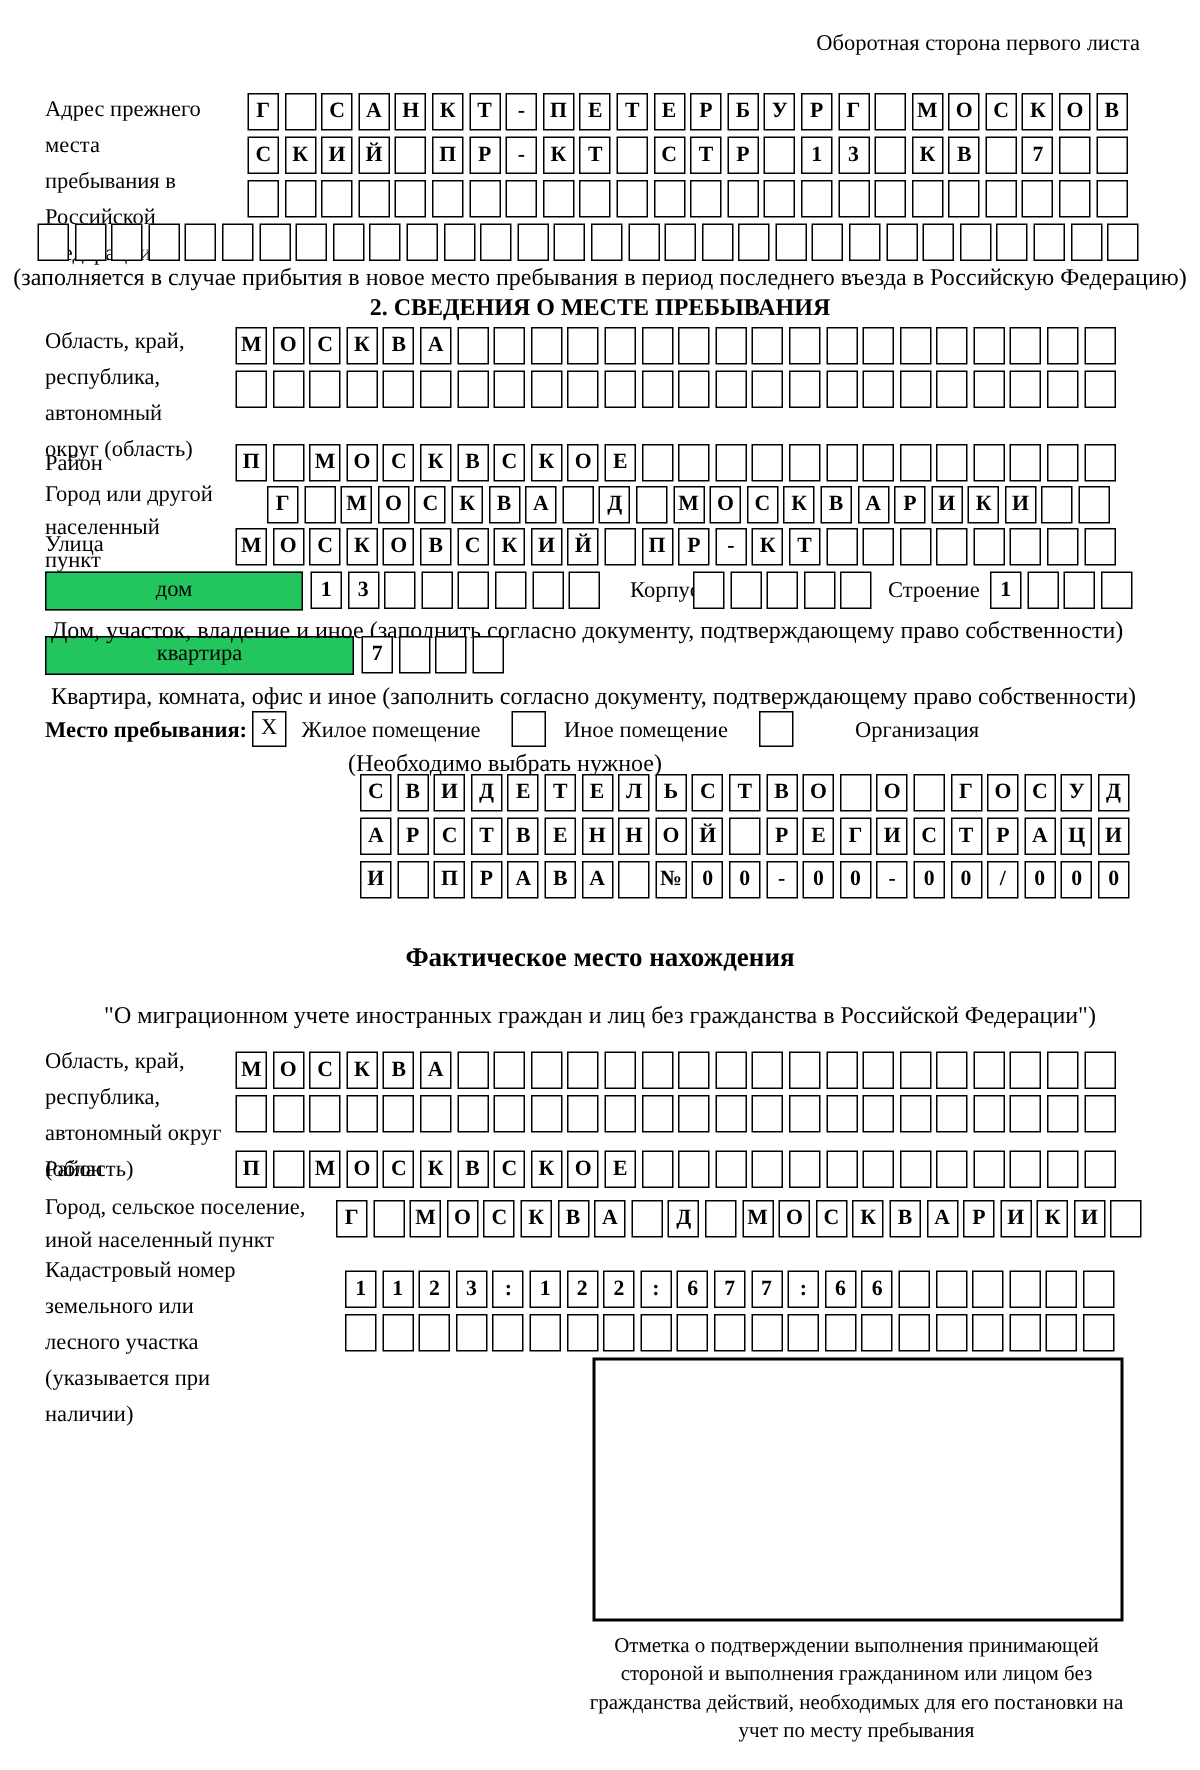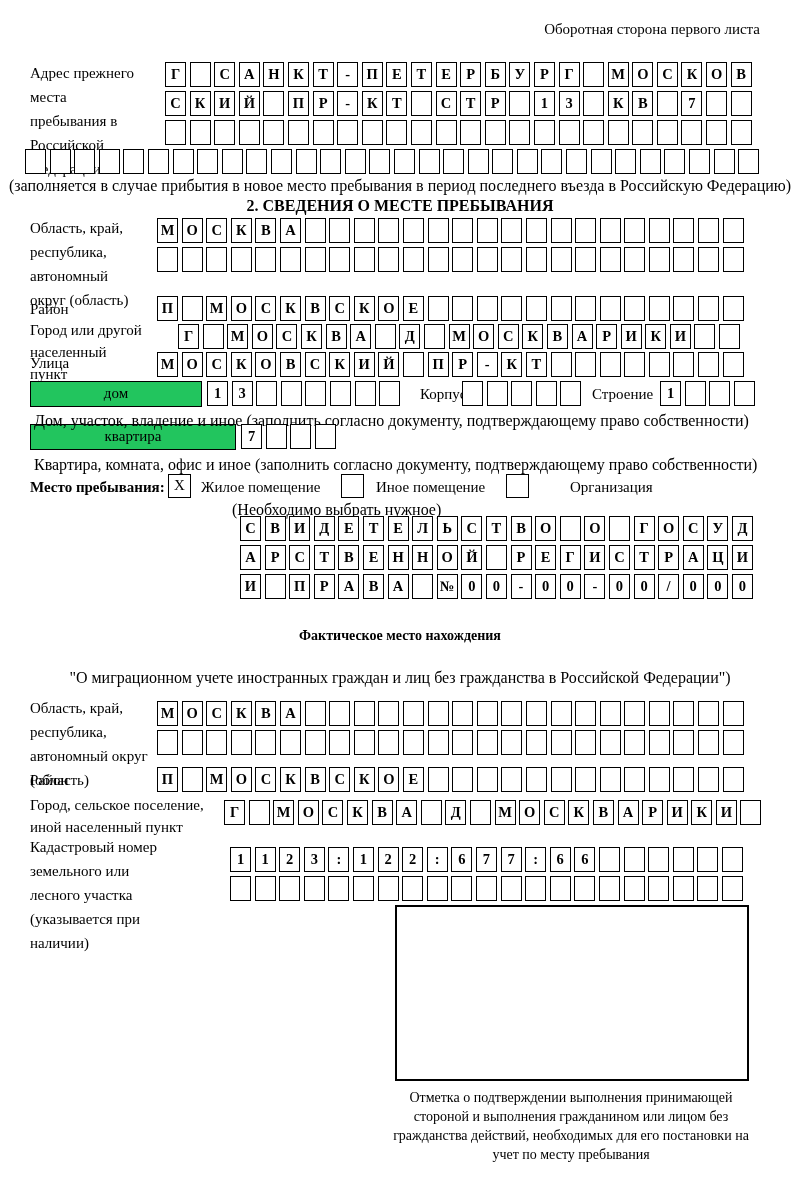--- a/index.html
+++ b/index.html
@@ -7,21 +7,21 @@
     position:relative; width:800px; height:1180px; background:#fff;
     font-family:"Liberation Serif", serif; color:#000; overflow:hidden;
   }
   .abs { position:absolute; }
   .label { font-size:15px; line-height:24px; }
   .label2 { font-size:15px; line-height:22px; }
   .note { font-size:15px; }
   .caption { font-size:16px; line-height:17px; }
   .center { text-align:center; }
   .title { font-size:16px; font-weight:bold; }
-  .subtitle { font-size:14px; font-weight:bold; }
+  .subtitle { font-size:18px; font-weight:bold; }
   .cellrow { display:flex; gap:3.6px; }
   .cell {
     width:21px; height:25px; box-sizing:border-box; border:1.5px solid #000;
     display:inline-block; text-align:center; font-size:14.5px; line-height:22px;
     font-weight:bold; flex:0 0 auto; background:#fff;
   }
   .labelbox {
     box-sizing:border-box; border:1.5px solid #000; height:26px;
     text-align:center; font-size:15px; line-height:23px; background:#22c55e;
   }

